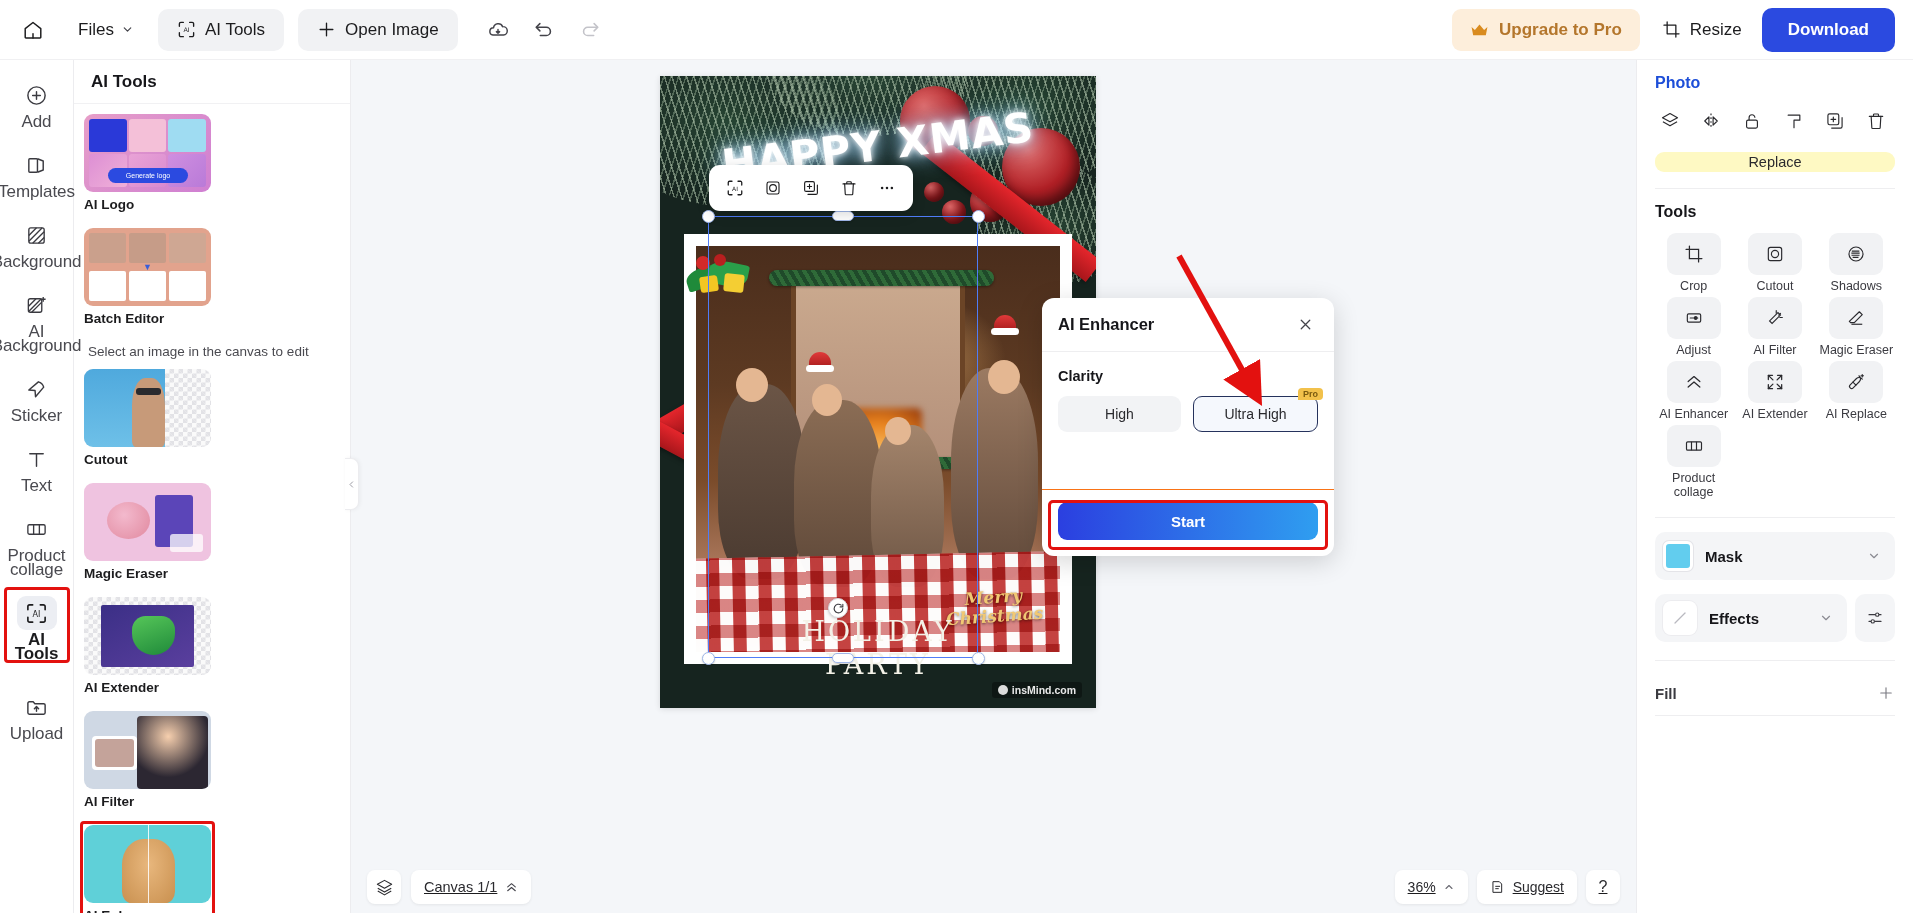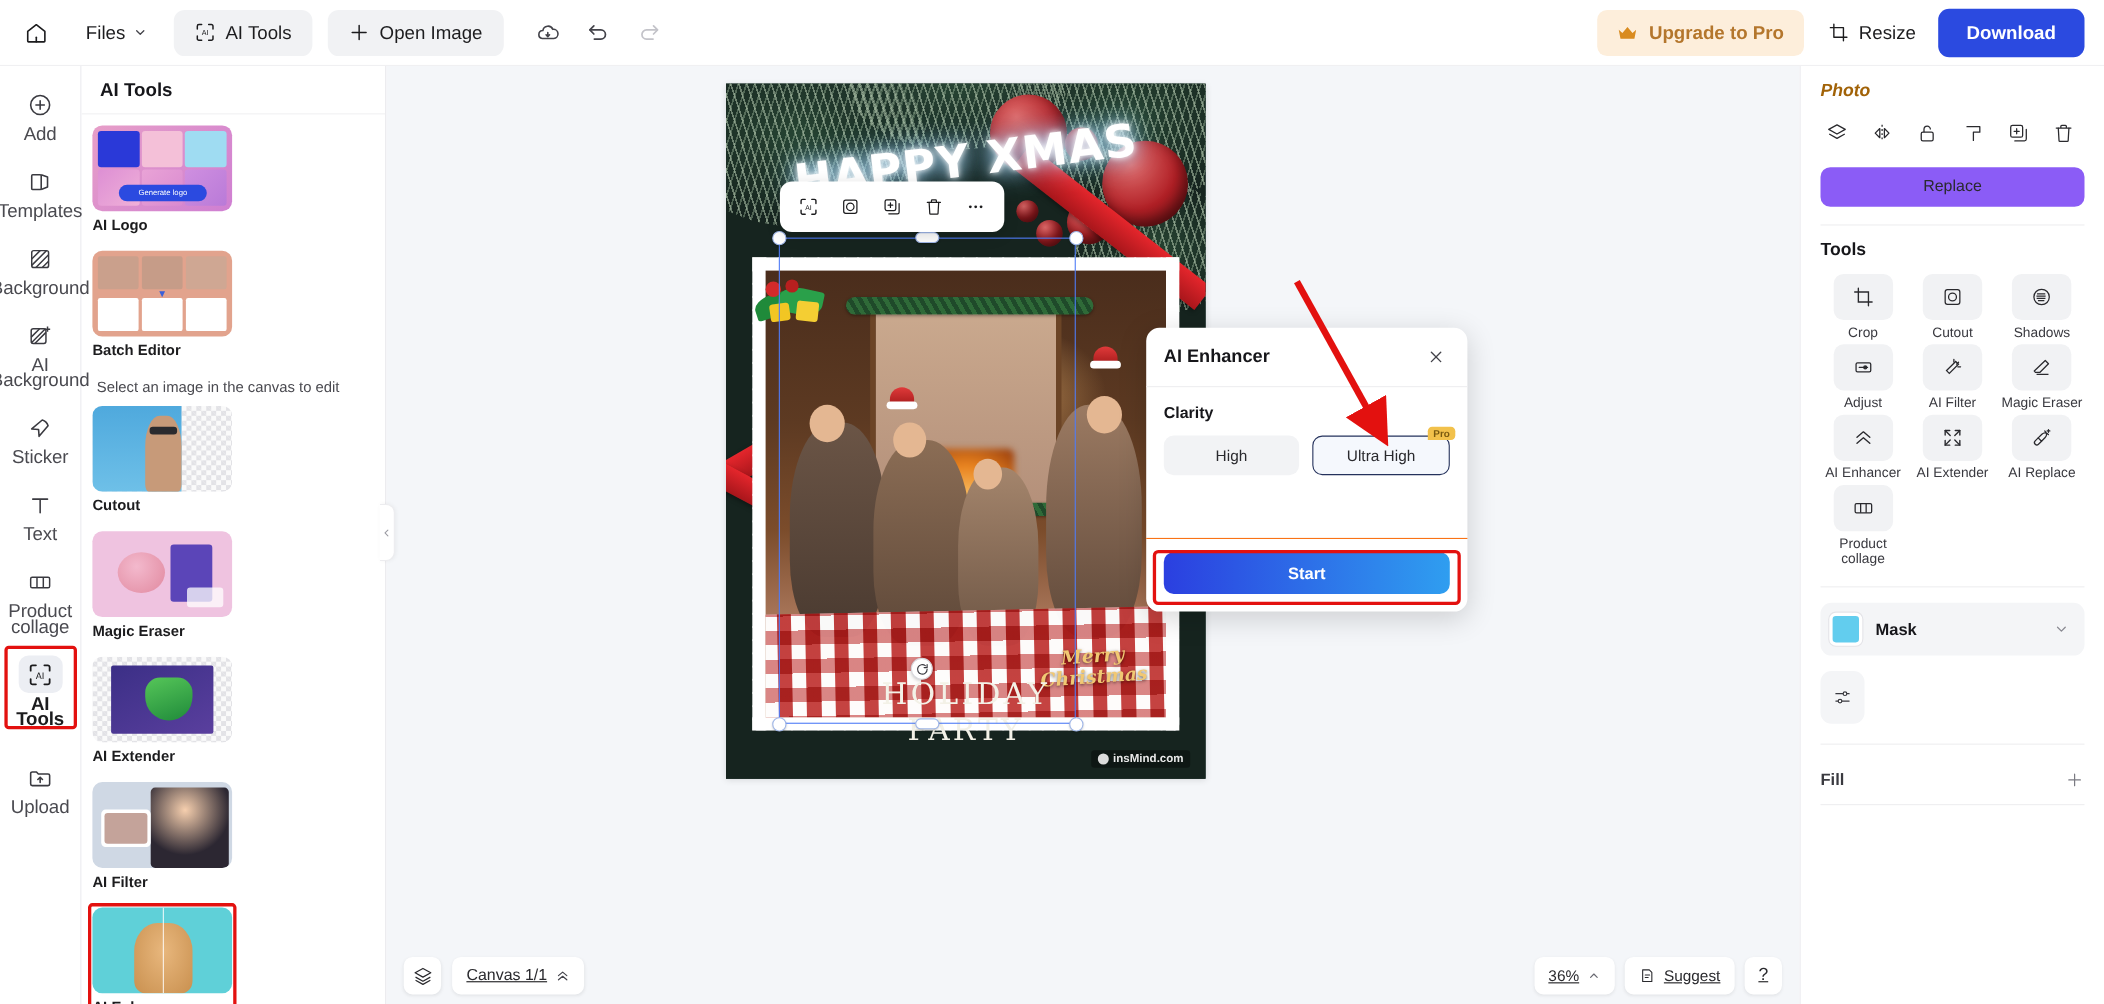--- a/index.html
+++ b/index.html
@@ -313,26 +313,26 @@
     border: 3px solid #e3110f; border-radius: 5px; pointer-events: none;
   }
   .red-arrow { position: absolute; left: 1165px; top: 246px; z-index: 36; pointer-events: none; }
 
   
   .right {
     position: absolute; right: 0; top: 60px; width: 277px; height: 853px;
     background: #fff; border-left: 1px solid #ececef; z-index: 28;
     padding: 0 18px; overflow: hidden;
   }
-  .r-title { font-size: 16px; font-weight: 700; margin-top: 14px; color: #a16207; font-style: italic; }
+  .r-title { font-size: 16px; font-weight: 700; margin-top: 14px; color: #1d4ed8; }
   .r-iconrow { display: flex; justify-content: space-between; margin-top: 14px; padding-right: 4px; }
   .r-ic { width: 30px; height: 30px; display:flex; align-items:center; justify-content:center;
     border-radius:7px; cursor:pointer; }
   .replace-btn {
-    margin-top: 16px; height: 36px; border-radius: 9px; background: #8b5cf6;
+    margin-top: 16px; height: 20px; border-radius: 9px; background: #fef9c3;
     display: flex; align-items: center; justify-content: center;
     font-size: 14.5px; color: #2a2a2e; cursor: pointer;
   }
   .r-sep { height: 1px; background: #eeeef0; margin: 16px 0 0; }
   .r-sub { font-size: 16px; font-weight: 700; margin-top: 14px; color: #16161a; }
   .tool-grid { display: grid; grid-template-columns: repeat(3, 1fr); gap: 4px 4px; margin-top: 12px; }
   .tool-cell { display: flex; flex-direction: column; align-items: center; cursor: pointer; }
   .tool-ico {
     width: 54px; height: 42px; border-radius: 9px; background: #f1f2f4;
     display: flex; align-items: center; justify-content: center;
@@ -982,20 +982,33 @@
       <div class="swatch" style="background:#62cdee;"></div>
       <div class="row-name">Mask</div>
       <div class="row-chev">
         <svg width="14" height="14" viewBox="0 0 24 24" fill="none" stroke="#8a8a92" stroke-width="2" stroke-linecap="round" stroke-linejoin="round">
             <polyline points="6 9 12 15 18 9"></polyline>
           </svg>
       </div>
     </div>
 
     <div class="effects-wrap">
+      <div class="effects-card">
+        <div class="eff-thumb">
+          <svg width="20" height="20" viewBox="0 0 24 24" fill="none" stroke="#b9b9c0" stroke-width="1.5" stroke-linecap="round">
+              <path d="M6 18 18 6"></path>
+            </svg>
+        </div>
+        <div class="row-name">Effects</div>
+        <div class="row-chev">
+          <svg width="14" height="14" viewBox="0 0 24 24" fill="none" stroke="#8a8a92" stroke-width="2" stroke-linecap="round" stroke-linejoin="round">
+              <polyline points="6 9 12 15 18 9"></polyline>
+            </svg>
+        </div>
+      </div>
       <div class="slider-btn">
         <svg width="18" height="18" viewBox="0 0 24 24" fill="none" stroke="#3a3a40" stroke-width="1.5" stroke-linecap="round">
             <path d="M4 7.5h16M4 16.5h16"></path>
             <circle cx="15" cy="7.5" r="2.2" fill="#fff"></circle>
             <circle cx="9" cy="16.5" r="2.2" fill="#fff"></circle>
           </svg>
       </div>
     </div>
 
     <div class="r-sep" style="margin-top:18px;"></div>

